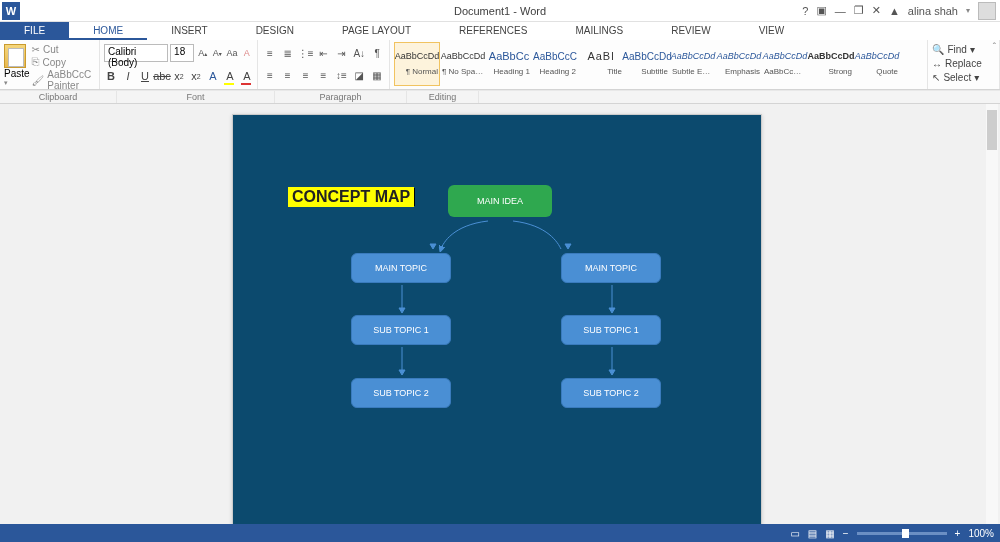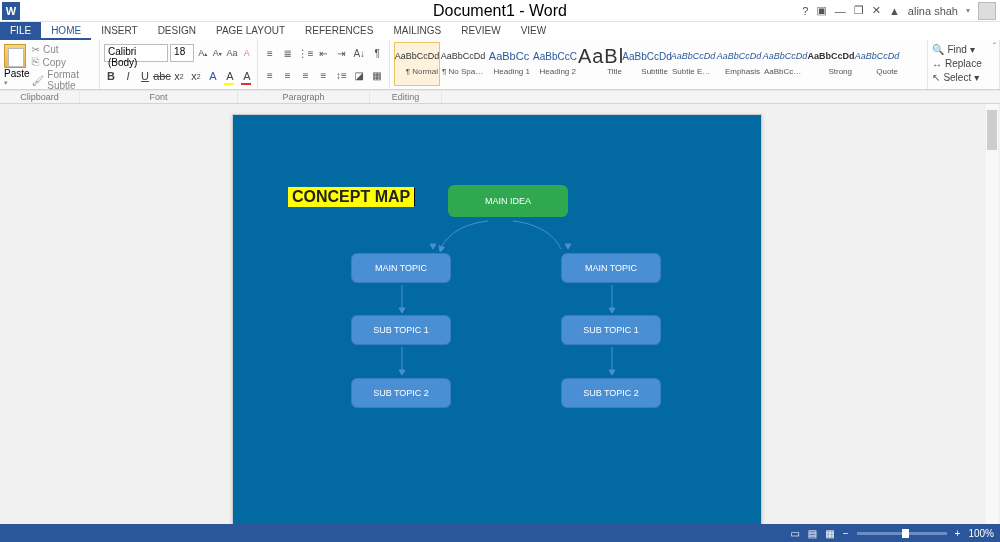--- a/index.html
+++ b/index.html
@@ -1,29 +1,29 @@
 <!DOCTYPE html>
 <html><head>
 <meta charset="utf-8">
 <style>
 * { box-sizing: border-box; margin: 0; padding: 0; font-family: "Segoe UI", sans-serif; }
 body { width: 1000px; height: 542px; background: #fff; overflow: hidden; position: relative; }
 
 
 .titlebar { height: 22px; background: #fff; border-bottom: 1px solid #e1e1e1; display: flex; align-items: center; font-size: 11px; color: #444; position: relative; }
 .word-icon { width: 18px; height: 18px; background: #2b579a; color: #fff; font-weight: bold; font-size: 11px; display: flex; align-items: center; justify-content: center; margin-left: 2px; }
-.doc-title { position: absolute; left: 50%; transform: translateX(-50%); font-size: 16px; color: #000000; }
+.doc-title { position: absolute; left: 50%; transform: translateX(-50%); font-size: 11px; color: #404040; }
 .title-right { position: absolute; right: 4px; display: flex; align-items: center; gap: 8px; }
 .title-right span { font-size: 11px; color: #555; }
 .warn-icon { color: #e8a33d; font-size: 12px; }
 .user-ph { width: 18px; height: 18px; background: #ddd; border: 1px solid #bbb; }
 
 
 .tabs { height: 18px; background: #fff; display: flex; font-size: 10px; }
-.tab { padding: 3px 10px; color: #444; cursor: pointer; }
+.tab { padding: 3px 24px; color: #444; cursor: pointer; }
 .tab.file { background: #2b579a; color: #fff; font-weight: normal; }
 .tab.active { color: #2b579a; border-bottom: 2px solid #2b579a; }
 
 
 .ribbon { height: 50px; background: #fdfdfd; border-bottom: 1px solid #d4d4d4; display: flex; font-size: 10px; position: relative; }
 .ribgroup { border-right: 1px solid #e5e5e5; padding: 2px 4px; display: flex; flex-direction: column; position: relative; }
 .grouplabel-row { height: 14px; background: #f4f4f4; border-top: 1px solid #e8e8e8; border-bottom: 1px solid #d4d4d4; display: flex; font-size: 9px; color: #777; }
 .grouplabel { border-right: 1px solid #e5e5e5; text-align: center; padding-top: 1px; position: relative; }
 
 
@@ -54,43 +54,43 @@
 .para-row { display: flex; gap: 2px; height: 22px; align-items: center; }
 .pbtn { width: 16px; height: 16px; display:flex; align-items:center; justify-content:center; color:#555; font-size:10px; }
 
 
 .styles-g { flex: 1; display:flex; flex-direction:row; padding:2px 4px; overflow:hidden; }
 .style-card { width: 46px; height: 44px; border: 1px solid transparent; display:flex; flex-direction:column; align-items:center; padding:2px 1px; font-size: 9px; color:#555; }
 .style-card.sel { border: 1px solid #f1c360; background:#fdf3dc; }
 .style-prev { font-size: 9px; color:#333; height: 22px; display:flex; align-items:center; }
 .style-prev.h1 { color:#2b579a; font-size:11px; }
 .style-prev.h2 { color:#2b579a; font-size:10px; }
-.style-prev.title { font-size:20px; letter-spacing:1px; }
+.style-prev.title { font-size:11px; letter-spacing:1px; }
 .style-prev.em { font-style: italic; color:#2b579a; }
 .style-prev.strong { font-weight: bold; }
 .style-name { font-size: 8px; white-space: nowrap; overflow:hidden; text-overflow:ellipsis; width: 100%; text-align:right; }
 
 
 .edit-g { width: 72px; padding: 2px 4px; }
 .edit-g div { font-size: 10px; color:#444; display:flex; align-items:center; gap:3px; height: 14px; }
 
 
 .qat { height: 16px; background:#f4f4f4; border-bottom:1px solid #d4d4d4; display:flex; align-items:center; padding:0 6px; gap:8px; font-size:11px; color:#555; }
 
 
 .canvas-area { position: absolute; top: 104px; left: 0; right: 0; bottom: 18px; background: #f1f1f1; overflow:hidden; }
-.page { position: absolute; left: 232px; top: 10px; width: 530px; height: 420px; background: #0369a1; border: 1px solid #ccc; box-shadow: 0 1px 4px rgba(0,0,0,0.15); }
+.page { position: absolute; left: 232px; top: 10px; width: 530px; height: 420px; background: #0c4a6e; border: 1px solid #ccc; box-shadow: 0 1px 4px rgba(0,0,0,0.15); }
 .scroll-v { position:absolute; right:2px; top:0; width:12px; bottom:0; background:#f8f8f8; }
 .scroll-thumb { position:absolute; top:6px; width:10px; height:40px; background:#cdcdcd; left:1px; }
 
 
 .cm-title { position:absolute; left:55px; top:72px; background:#ffff00; padding:1px 4px; font-size:16px; font-weight:bold; color:#222; }
 .cm-title::after { content:""; position:absolute; right:-1px; top:1px; width:1px; height:18px; background:#000; }
 .shape { position:absolute; border-radius:6px; display:flex; align-items:center; justify-content:center; color:#fff; font-size:9px; font-weight:500; }
-.shape.green { background:#2fa84f; width:120px; height:32px;text-align:right; }
+.shape.green { background:#2fa84f; width:104px; height:32px;text-align:right; }
 .shape.blue { background:#4a8fd4; border:1px solid #3a7bbd; width:100px; height:30px; }
 .arrow { position:absolute; stroke:#4a8fd4; fill:none; stroke-width:1; }
 
 
 .statusbar { position:absolute; bottom:0; left:0; right:0; height:18px; background:#2b579a; color:#fff; font-size:10px; display:flex; align-items:center; padding:0 6px; }
 .statusbar .left { display:flex; gap:12px; }
 .statusbar .right { margin-left:auto; display:flex; gap:8px; align-items:center; }
 .zoom-slider { width: 90px; height:3px; background:#6b8fc4; position:relative; }
 .zoom-slider::after { content:""; position:absolute; left:45px; top:-3px; width:7px; height:9px; background:#fff; }
 </style>
@@ -137,21 +137,21 @@
       <div>
           <span>✂</span>
           <span>Cut</span>
         </div>
       <div>
           <span>⎘</span>
           <span>Copy</span>
         </div>
       <div>
           <span>🖌</span>
-          <span>Format Subtle</span>
+          <span>AaBbCcC Painter</span>
         </div>
     </div>
   </div>
 
   <div class="ribgroup font-g">
     <div class="font-row1">
       <div class="font-sel">Calibri (Body)</div>
       <div class="size-sel">18</div>
       <div class="tiny-btn">A<sup style="font-size:6px">▴</sup></div>
       <div class="tiny-btn">A<sup style="font-size:6px">▾</sup></div>
@@ -244,21 +244,21 @@
     <div>
         <span>↔</span>
         <span>Replace</span>
       </div>
     <div><span>↖</span><span>Select</span> ▾</div>
   </div>
   <div style="position:absolute;right:4px;top:2px;font-size:10px;color:#888">ˆ</div>
 </div>
 
 <div class="grouplabel-row">
-  <div class="grouplabel" style="width:80px">Clipboard</div>
+  <div class="grouplabel" style="width:117px">Clipboard</div>
   <div class="grouplabel" style="width:158px">Font</div>
   <div class="grouplabel" style="width:132px">Paragraph</div>
   <div class="grouplabel" style="width:72px">Editing</div>
 </div>
 
 <div class="qat">
   <span>💾</span>
   <span>↶</span>
   <span>↷ ▾</span>
 </div>

